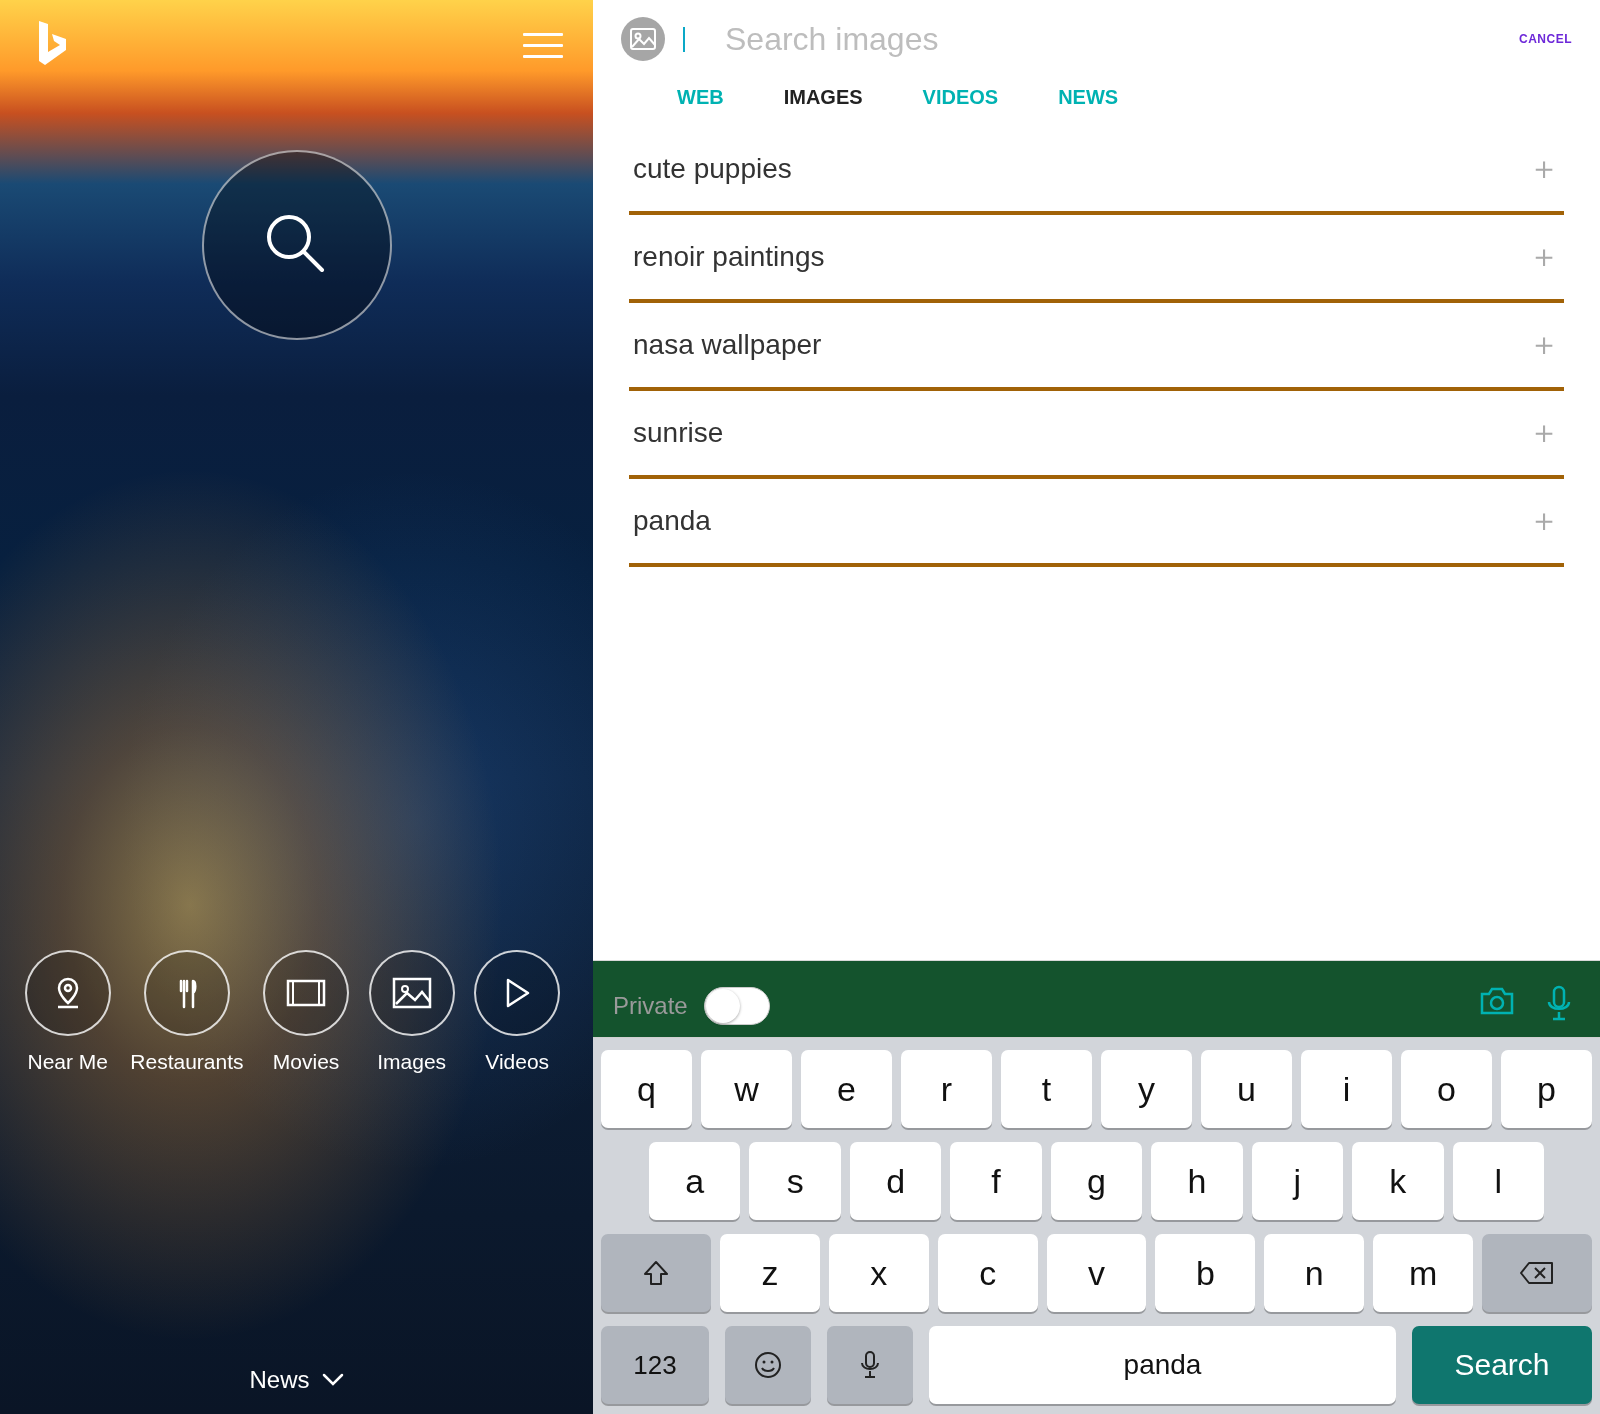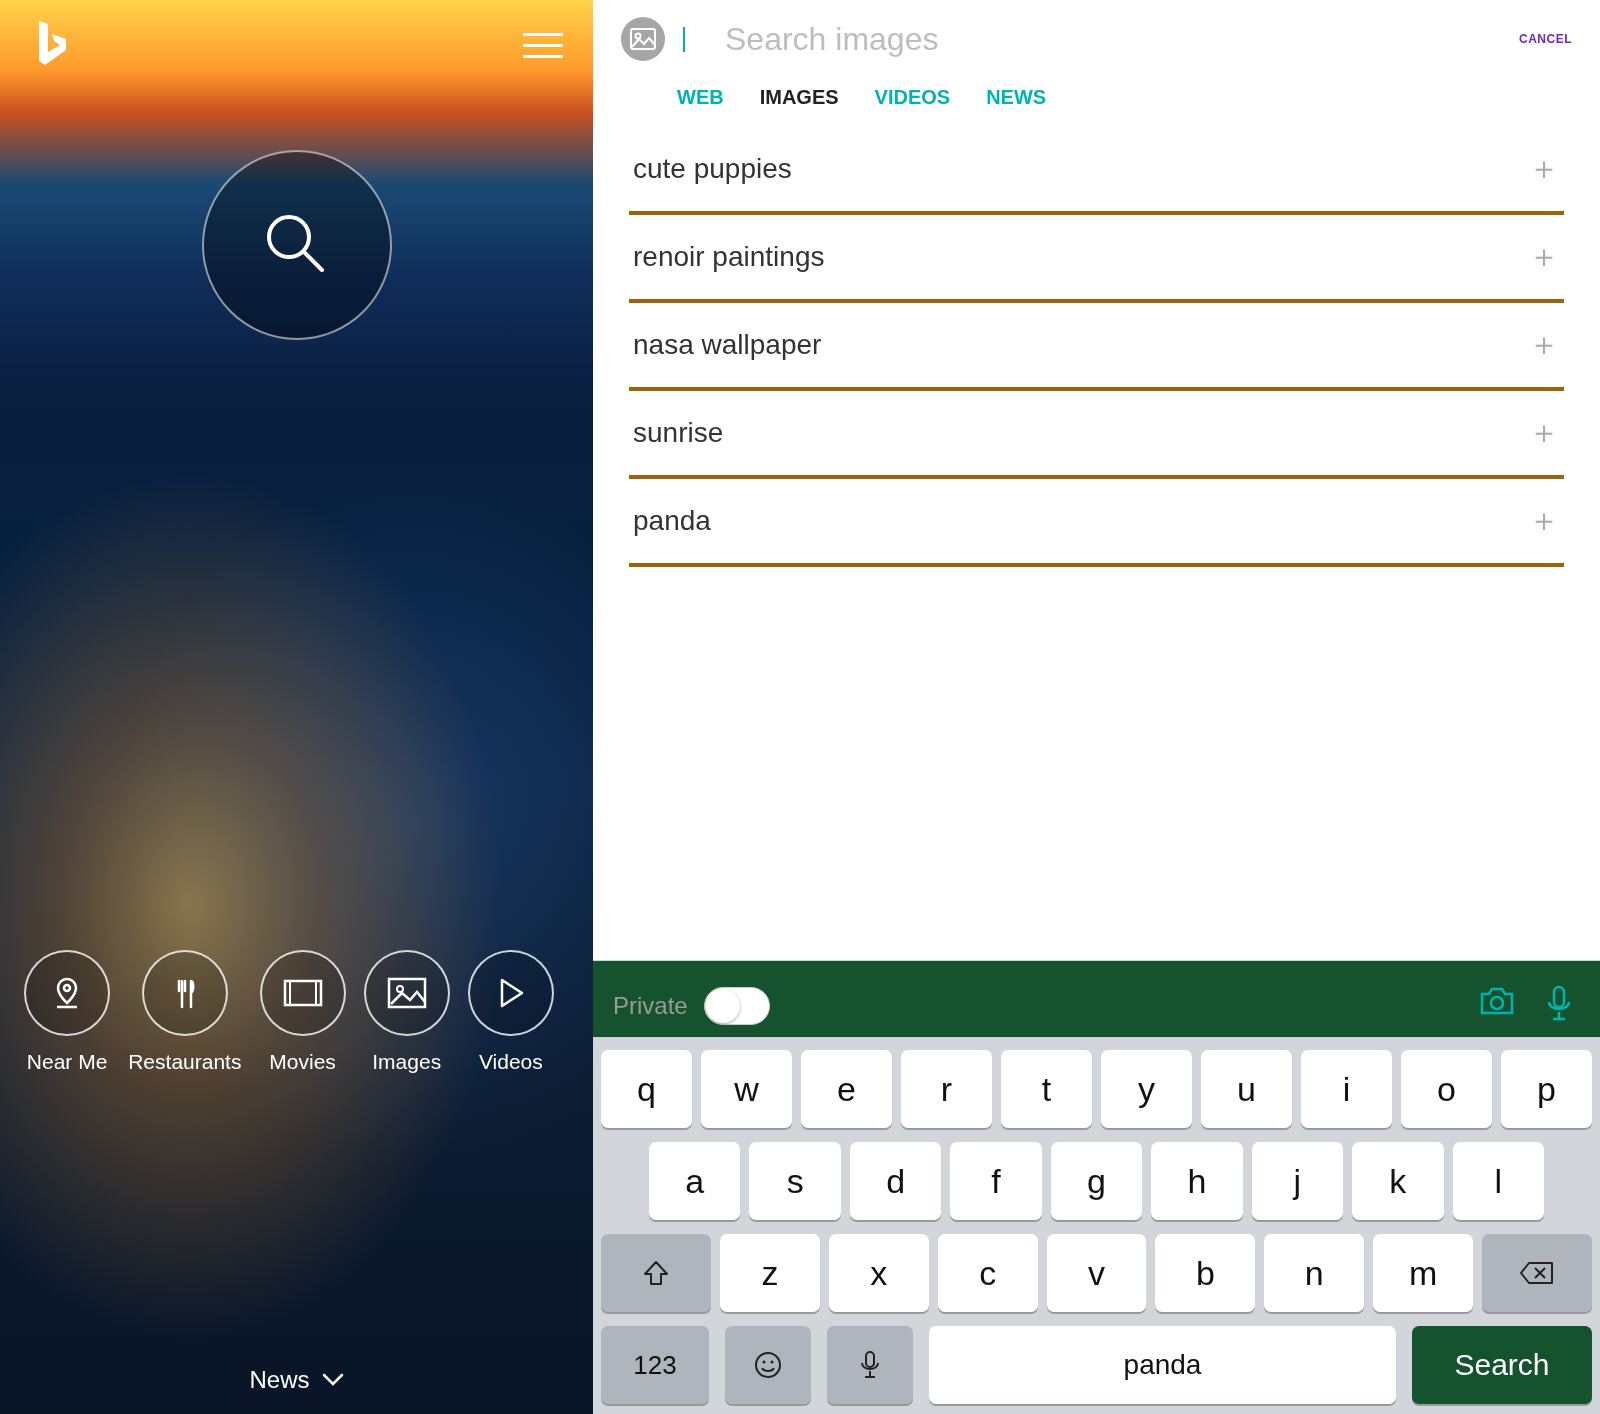--- a/index.html
+++ b/index.html
@@ -28,21 +28,21 @@
   .bing-logo { width: 42px; height: 52px; }
   .hamburger { width: 40px; display: flex; flex-direction: column; gap: 8px; cursor: pointer; }
   .hamburger span { height: 3px; background: #fff; border-radius: 1px; }
   .search-circle {
     position: absolute; top: 150px; left: 50%; transform: translateX(-50%);
     width: 190px; height: 190px; border-radius: 50%;
     background: rgba(0,0,0,0.35); border: 2px solid rgba(255,255,255,0.55);
     display: flex; align-items: center; justify-content: center; cursor: pointer;
   }
   .category-row {
-    position: absolute; bottom: 340px; left: 0; right: 15px;
+    position: absolute; bottom: 340px; left: 0; right: 8px;
     display: flex; justify-content: space-around; padding: 0 15px;
   }
   .category-item { display: flex; flex-direction: column; align-items: center; gap: 14px; cursor: pointer; }
   .category-circle {
     width: 86px; height: 86px; border-radius: 50%;
     border: 2px solid rgba(255,255,255,0.8); display:flex; align-items:center; justify-content:center;
     background: rgba(0,0,0,0.15);
   }
   .category-label { color: #fff; font-size: 21px; font-weight: 400; }
   .news-dropdown {
@@ -63,21 +63,21 @@
     content: ""; position: absolute; left: 0; top: 6px; bottom: 6px; width: 2px; background: #0aa8c7;
   }
   .search-input {
     border: none; outline: none; font-size: 32px; color: #333;
     padding-left: 10px; width: 100%; background: transparent;
   }
   .search-input::placeholder { color: #bdbdbd; }
   .cancel-btn { color: #6d28d9; font-size: 12px; font-weight: 700; letter-spacing: 0.5px; cursor:pointer; }
 
   .tabs {
-    display:flex; gap: 36px; padding: 8px 0 18px 84px;
+    display:flex; gap: 60px; padding: 8px 0 18px 84px;
     font-size: 20px; font-weight: 700;
   }
   .tab { color: #00b2b2; cursor:pointer; }
   .tab.active { color: #222; }
 
   .suggestions { padding: 0 36px; }
   .suggestion-row {
     display:flex; justify-content:space-between; align-items:center;
     padding: 20px 4px; border-bottom: 4px solid #a16207; cursor:pointer;
   }
@@ -105,21 +105,21 @@
   
   .keyboard { background: #d2d5da; padding: 12px 8px 10px 8px; }
   .kb-row { display:flex; gap: 9px; margin-bottom: 14px; justify-content:center; }
   .key {
     background:#fff; border-radius:7px; height:78px;
     display:flex; align-items:center; justify-content:center;
     font-size: 34px; color:#111; box-shadow: 0 2px 0 rgba(0,0,0,0.28);
     cursor:pointer; flex:1;
   }
   .key.fn { background:#b0b5bd; }
-  .key.search { background:#14532d; color:#fff; font-size:30px; }
+  .key.search { background:#0f766e; color:#fff; font-size:30px; }
   .kb-row.r1 .key { flex:1; }
   .kb-row.r2 { padding: 0 48px; }
   .kb-row.r3 .shift, .kb-row.r3 .backspace { flex: 0 0 110px; }
   .kb-row.r4 { gap:16px; margin-bottom: 0;}
   .kb-row.r4 .k123 { flex: 0 0 108px; font-size:26px; }
   .kb-row.r4 .emoji, .kb-row.r4 .dict { flex: 0 0 86px; }
   .kb-row.r4 .space { flex: 1; font-size:28px; }
   .kb-row.r4 .search { flex: 0 0 180px; }
 </style>
 </head>

